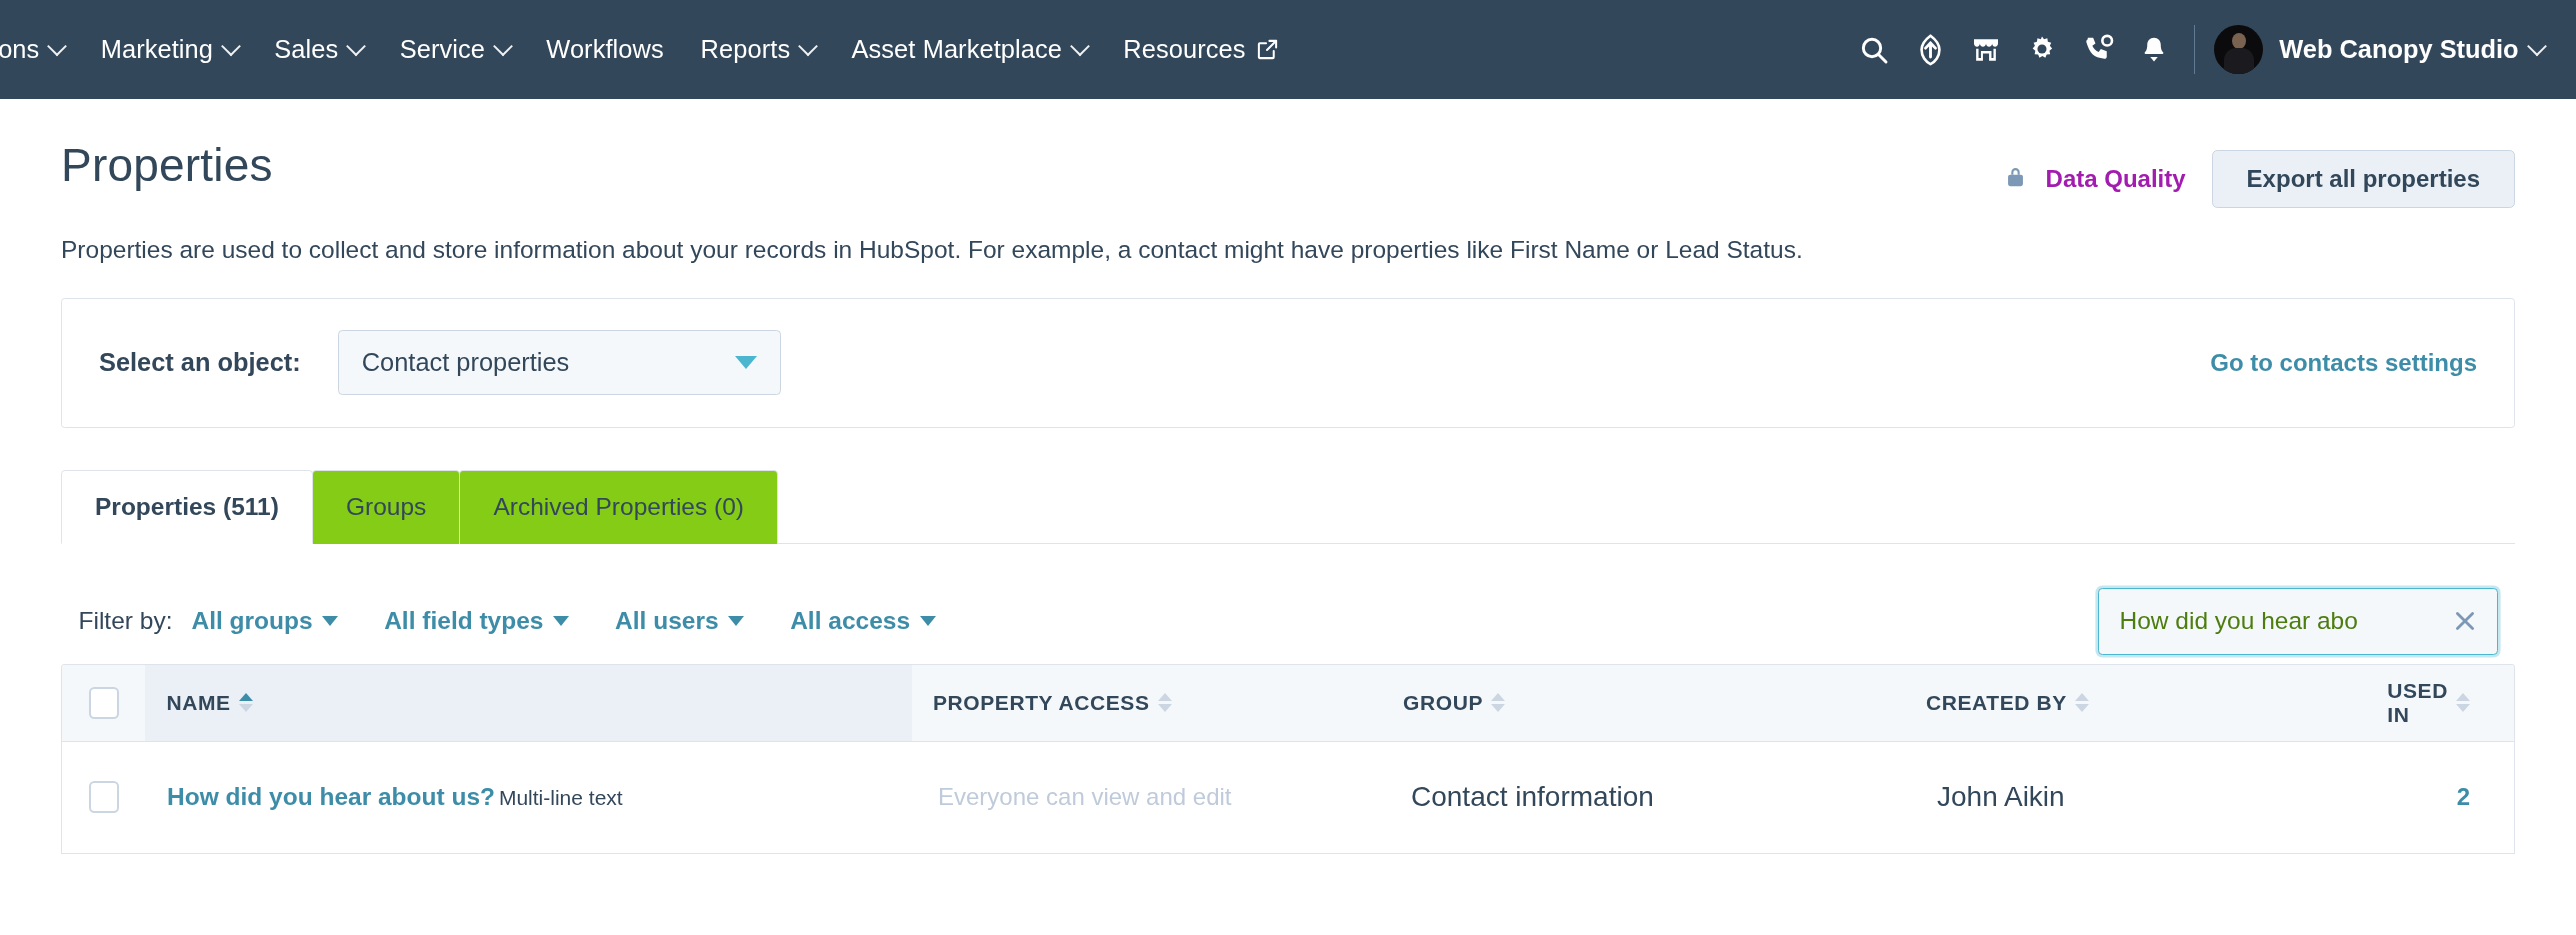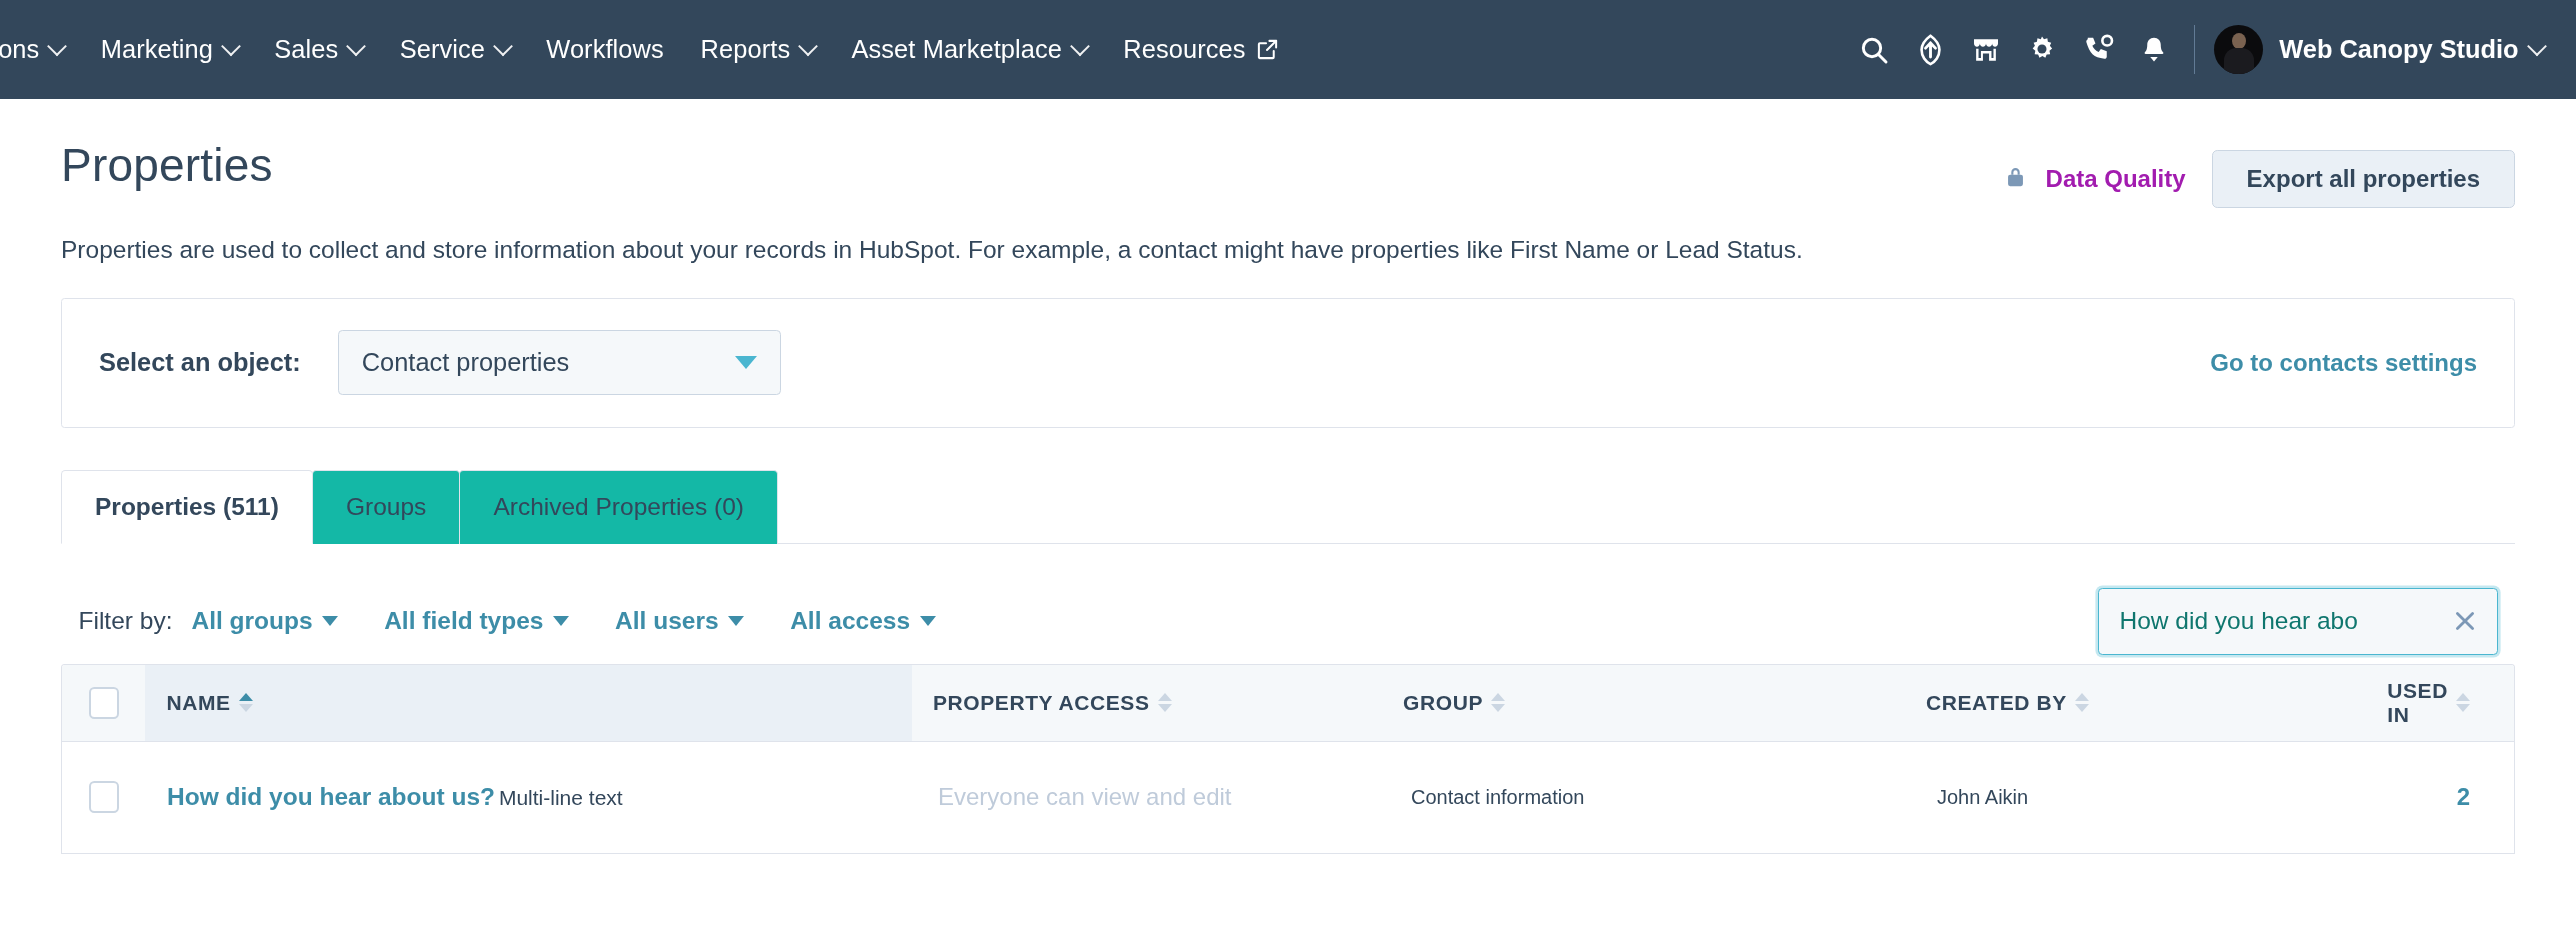--- a/index.html
+++ b/index.html
@@ -216,21 +216,21 @@
     position: relative;
     z-index: 2;
   }
   .tab {
     height: 74px;
     display: flex;
     align-items: center;
     padding: 0 33px;
     font-size: 24.5px;
     color: #33475b;
-    background: #14b8a6;
+    background: #84cc16;
     border: 0.9px solid #dfe3eb;
     border-bottom: none;
     border-radius: 4.4px 4.4px 0 0;
     margin-right: -0.9px;
     cursor: pointer;
   }
   .tab.active {
     background: #ffffff;
     font-weight: 700;
     border-bottom: 0.9px solid #ffffff;
@@ -297,21 +297,21 @@
     align-items: center;
     padding: 0 19px 0 21px;
     box-shadow: 0 0 0 2.6px rgba(74,182,208,.32);
   }
   .search-input {
     border: none;
     outline: none;
     background: transparent;
     font-family: inherit;
     font-size: 24.5px;
-    color: #0f766e;
+    color: #4d7c0f;
     width: 100%;
   }
   .search-clear {
     margin-left: auto;
     cursor: pointer;
     display: flex;
     align-items: center;
     color: #7c98b6;
   }
   .btn-primary {
@@ -411,21 +411,21 @@
     margin-top: 6.1px;
     line-height: 1.2;
   }
   .cell-stack { display: block; }
   .muted-access {
     color: #bfcbda;
     font-size: 24px;
   }
   .cell-text {
     color: #33475b;
-    font-size: 20px;
+    font-size: 28px;
   }
   .used-link {
     color: #3d8da8;
     font-size: 24px;
     font-weight: 700;
     cursor: pointer;
   }
 </style>
 </head>
 <body>

